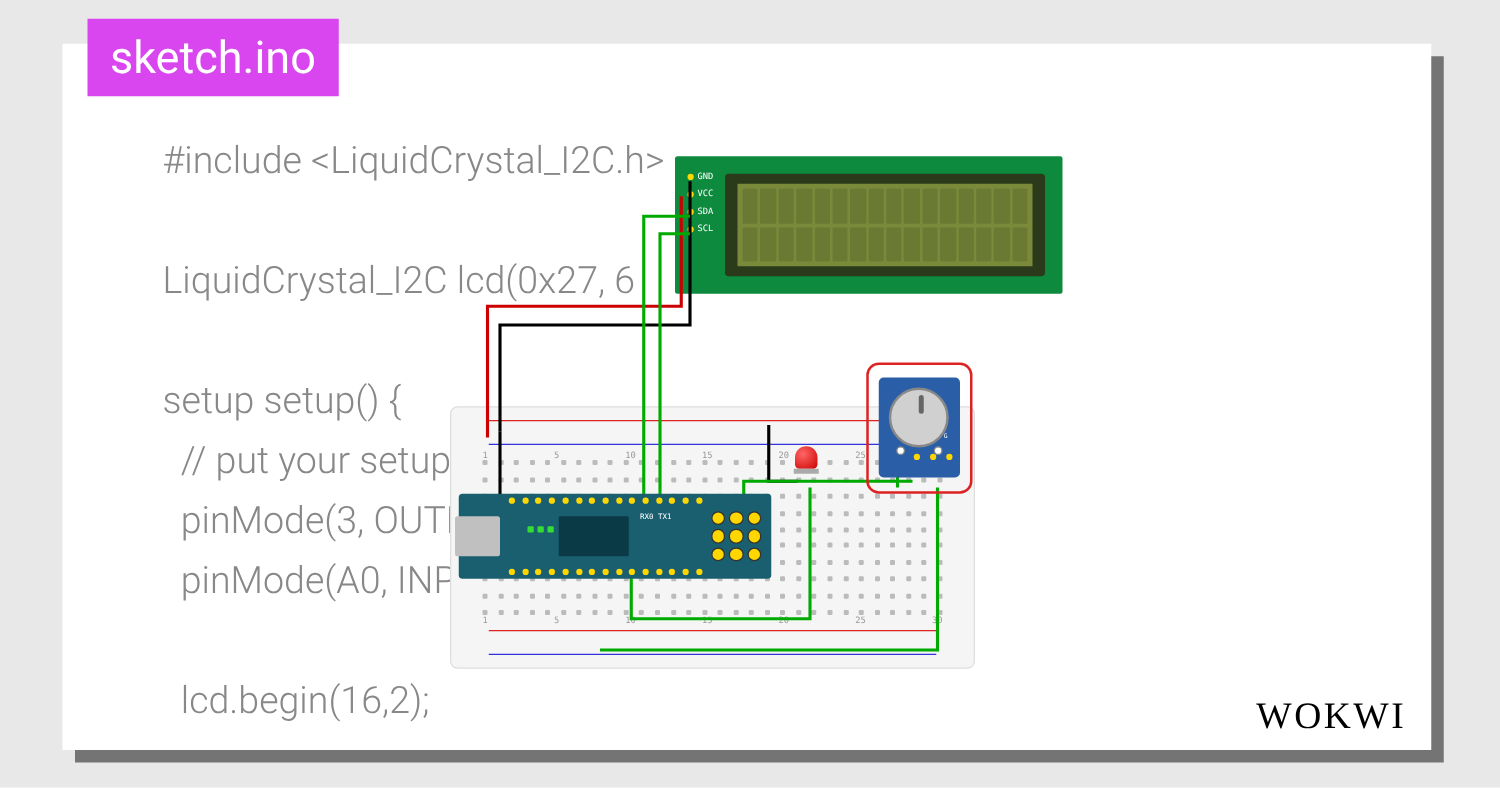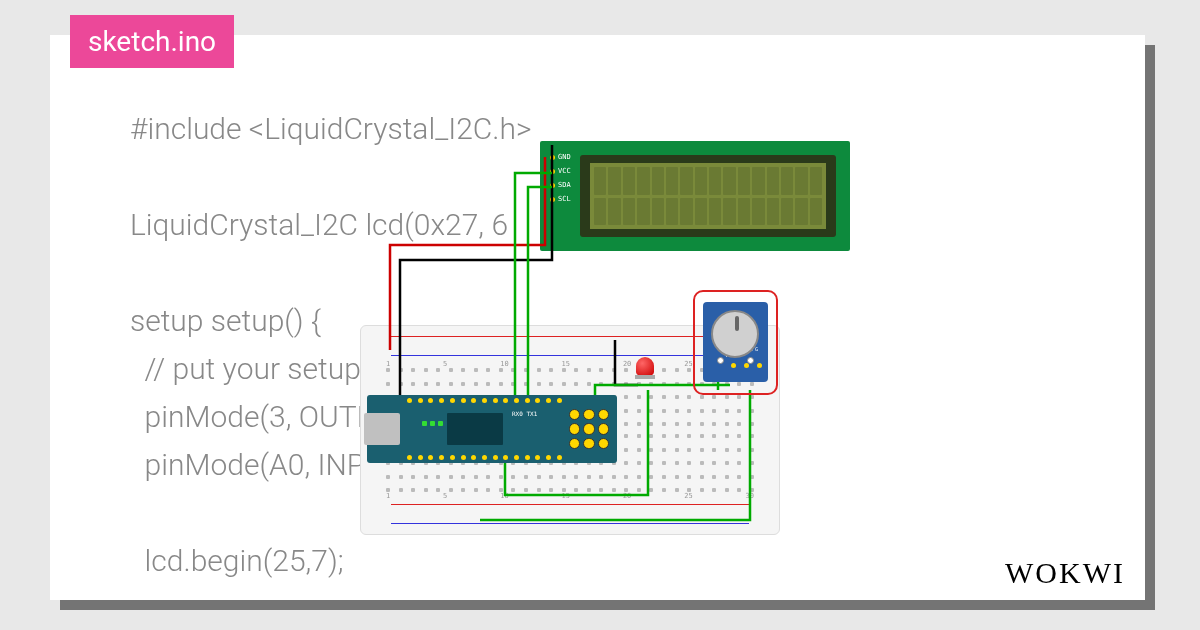--- a/index.html
+++ b/index.html
@@ -21,23 +21,23 @@
       left: 50px;
       width: 1095px;
       height: 565px;
       background: #fff;
       box-shadow: 10px 10px 0 rgba(0,0,0,0.5);
     }
     .tab {
       position: absolute;
       top: 15px;
       left: 70px;
-      background: #ec4899;
+      background: #d946ef;
       color: #fff;
-      font-size: 28px;
+      font-size: 36px;
       padding: 10px 18px;
       font-weight: 400;
       z-index: 10;
     }
     .code-area {
       position: absolute;
       top: 70px;
       left: 80px;
       font-size: 30px;
       line-height: 1.6;
@@ -50,21 +50,21 @@
       position: absolute;
       top: 90px;
       left: 310px;
       width: 560px;
       height: 420px;
       z-index: 5;
     }
     
     .lcd {
       position: absolute;
-      top: 16px;
+      top: 0;
       left: 180px;
       width: 310px;
       height: 110px;
       background: #0d8a3d;
       border-radius: 2px;
     }
     .lcd-inner {
       position: absolute;
       top: 14px;
       left: 40px;
@@ -395,21 +395,21 @@
 <div class="card">
   <div class="code-area"><span>#include &lt;LiquidCrystal_I2C.h&gt;</span>
 <span></span>
 <span>LiquidCrystal_I2C lcd(0x27, 6</span>
 <span></span>
 <span>setup setup() {</span>
 <span>  // put your setup code</span>
 <span>  pinMode(3, OUTPUT</span>
 <span>  pinMode(A0, INPUT)</span>
 <span></span>
-<span>  lcd.begin(25,7);</span></div>
+<span>  lcd.begin(16,2);</span></div>
 
   <div class="circuit">
 
     <svg class="wires" viewBox="0 0 560 420">
 
       <path d="M 40 220 L 40 135 L 192 135 L 192 20" stroke="#000" stroke-width="2.5" fill="none"></path>
       <path d="M 40 220 L 40 300" stroke="#000" stroke-width="2.5" fill="none"></path>
 
       <path d="M 30 225 L 30 120 L 185 120 L 185 32" stroke="#c00" stroke-width="2.5" fill="none"></path>
 

